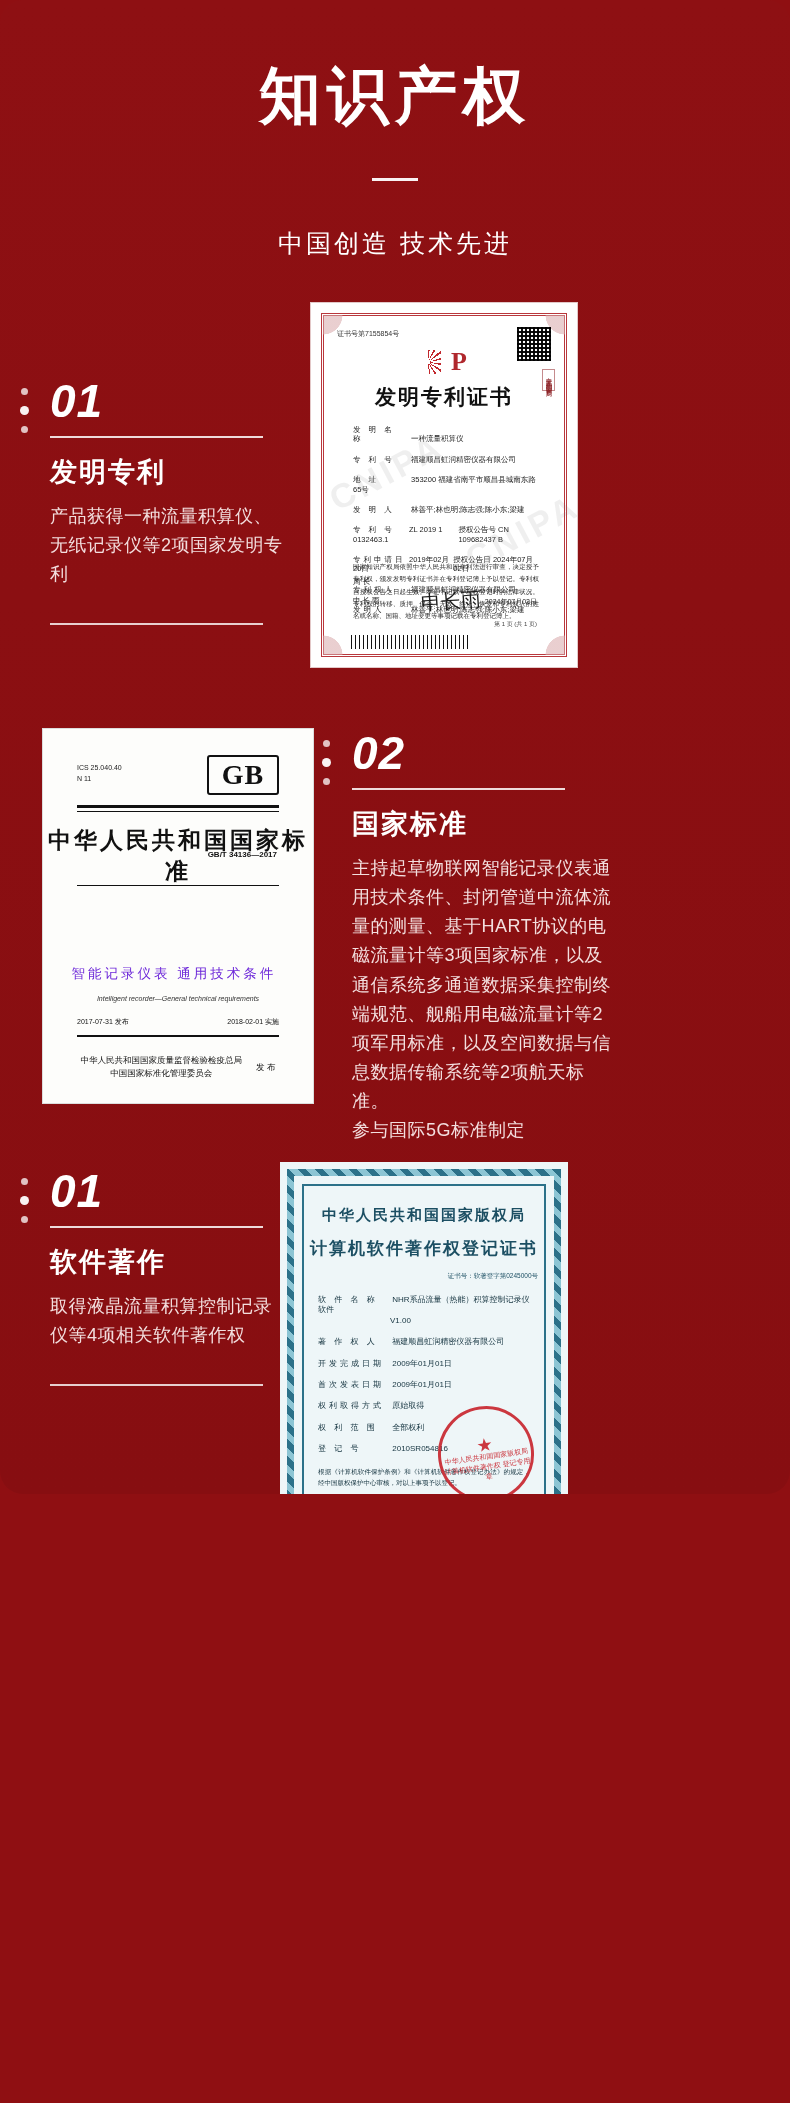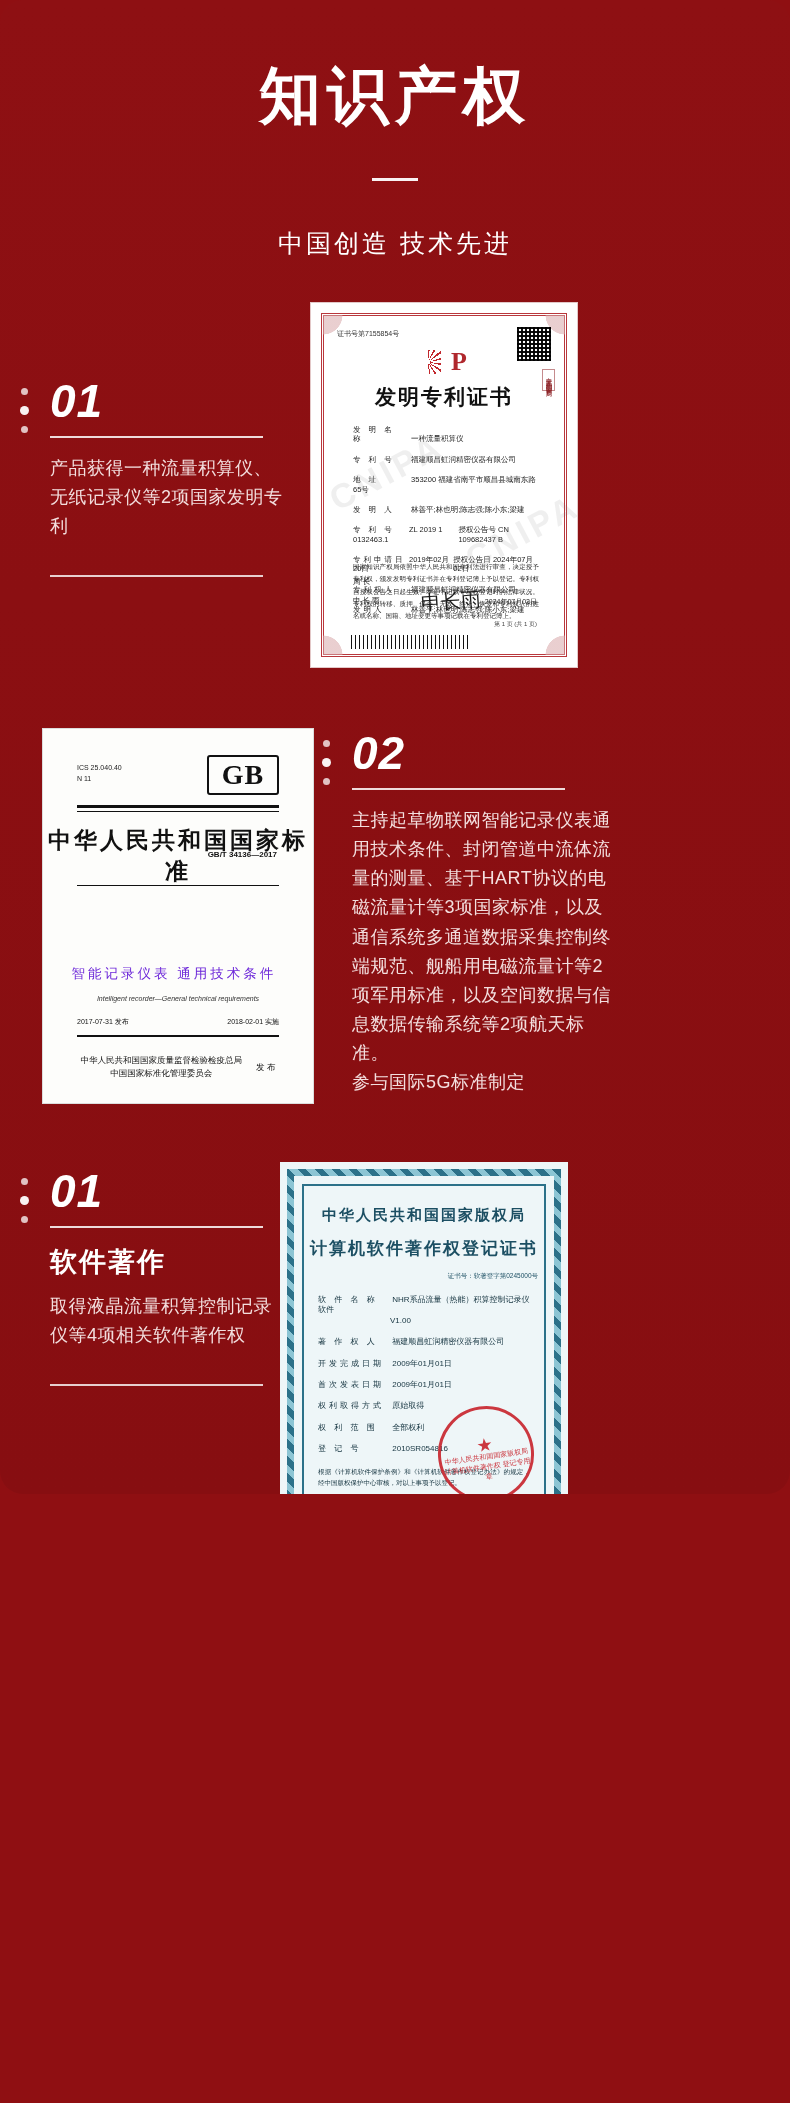--- a/index.html
+++ b/index.html
@@ -261,20 +261,21 @@
 
   <div class="txtblock" style="left:20px; top:378px; width:270px;">
     <div class="dots" style="left:0px; top:10px;">
       <i class="small"></i>
         <i></i>
         <i class="small"></i>
     </div>
     <div style="margin-left:30px;">
       <div class="num">01</div>
       <div class="rule-under-num"></div>
+      <div class="sec-title">发明专利</div>
       <div class="sec-body">产品获得一种流量积算仪、无纸记录仪等2项国家发明专利</div>
       <div class="rule-bottom"></div>
     </div>
   </div>
 
   <div class="cert c1" style="left:310px; top:302px; width:268px; height:366px;">
     <div class="cert-inner">
       <div class="frame"></div>
       <div class="corner cn-tl"></div>
       <div class="corner cn-tr"></div>
@@ -374,20 +375,21 @@
 
   <div class="txtblock" style="left:322px; top:730px; width:290px;">
     <div class="dots" style="left:0px; top:10px;">
       <i class="small"></i>
         <i></i>
         <i class="small"></i>
     </div>
     <div style="margin-left:30px;">
       <div class="num">02</div>
       <div class="rule-under-num"></div>
+      <div class="sec-title">国家标准</div>
       <div class="sec-body" style="white-space:pre-line;">主持起草物联网智能记录仪表通用技术条件、封闭管道中流体流量的测量、基于HART协议的电磁流量计等3项国家标准，以及通信系统多通道数据采集控制终端规范、舰船用电磁流量计等2项军用标准，以及空间数据与信息数据传输系统等2项航天标准。
 参与国际5G标准制定</div>
     </div>
   </div>
 
   <div class="txtblock" style="left:20px; top:1168px; width:270px;">
     <div class="dots" style="left:0px; top:10px;">
       <i class="small"></i>
         <i></i>
         <i class="small"></i>

